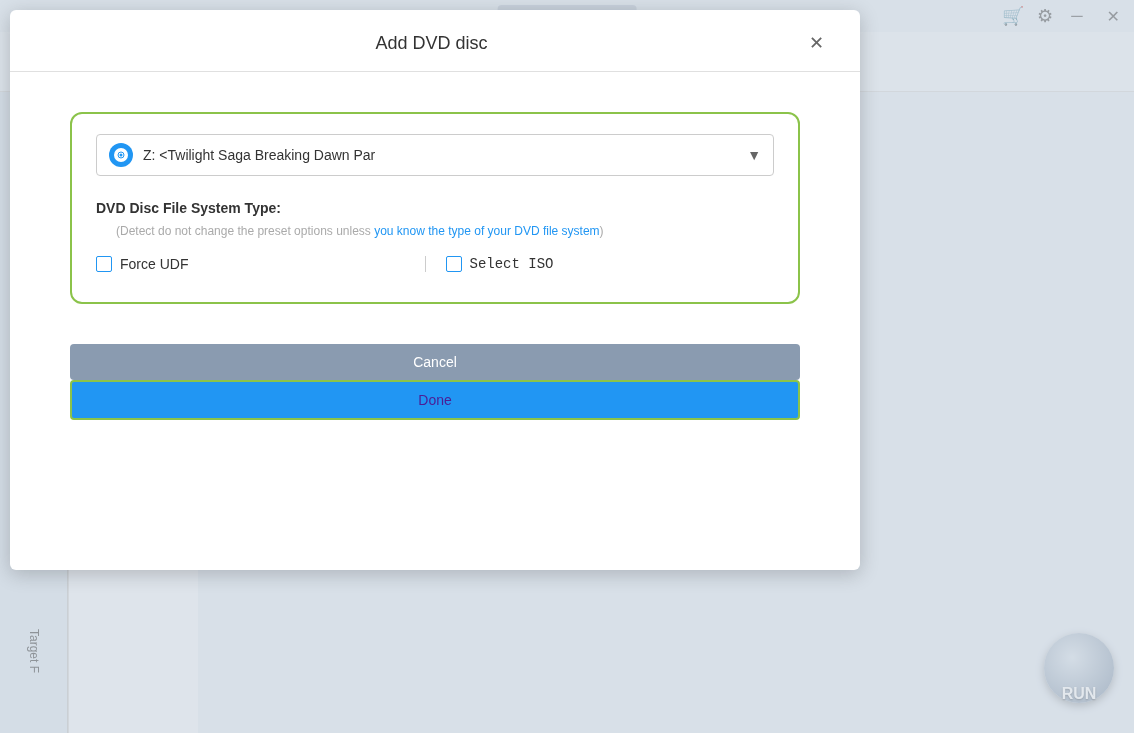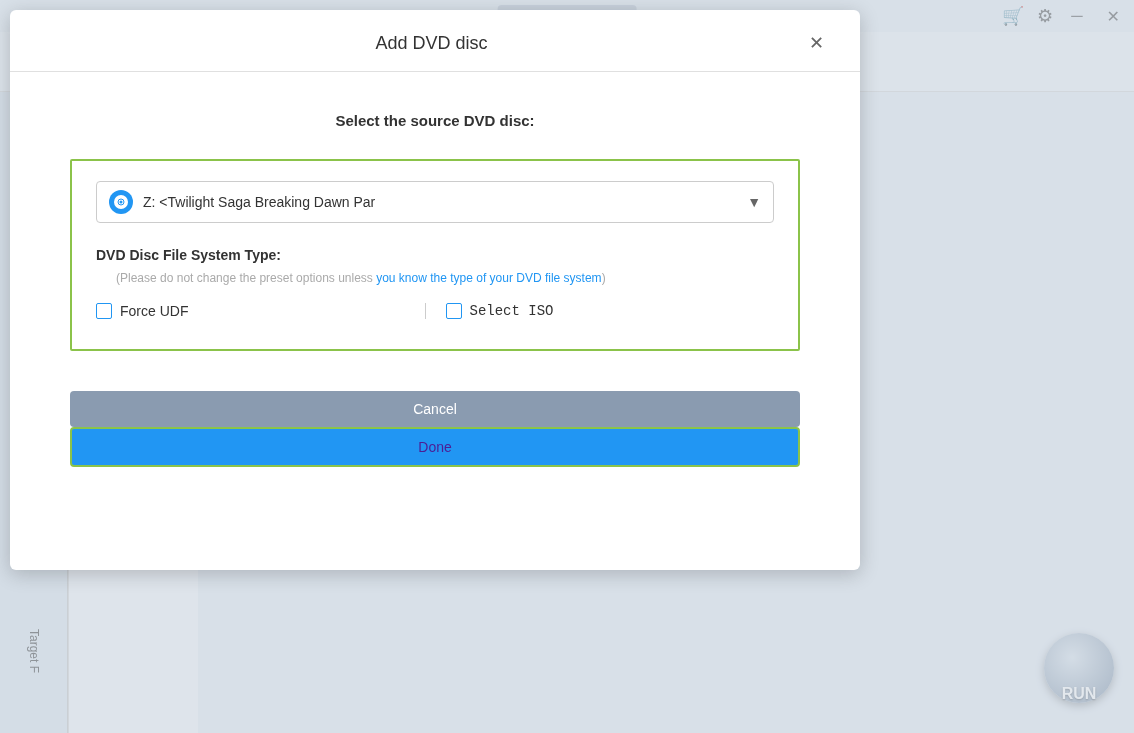--- a/index.html
+++ b/index.html
@@ -159,21 +159,21 @@
       text-align: center;
       font-size: 15px;
       color: #333;
       font-weight: 600;
       margin-bottom: 30px;
     }
 
     
     .disc-selector-container {
       border: 2px solid #8bc34a;
-      border-radius: 2px;
+      border-radius: 12px;
       padding: 20px 24px 30px;
       background: #fff;
     }
 
     .disc-dropdown {
       display: flex;
       align-items: center;
       gap: 10px;
       border: 1px solid #ccc;
       border-radius: 4px;
@@ -515,40 +515,39 @@
 
   <div class="dialog-overlay">
     <div class="dialog">
       <div class="dialog-header">
         <div style="width:20px;"></div>
         <h2 class="dialog-title">Add DVD disc</h2>
         <button class="dialog-close">✕</button>
       </div>
 
       <div class="dialog-body">
-        <p class="dialog-subtitle">Select the source DVD disc:</p>
 
         <div class="disc-selector-container">
 
           <div class="disc-dropdown">
             <div class="disc-dropdown-icon">
               <svg width="16" height="16" viewBox="0 0 16 16">
                 <circle cx="8" cy="8" r="7" fill="white"></circle>
                 <circle cx="8" cy="8" r="3" fill="none" stroke="#2196f3" stroke-width="1"></circle>
                 <circle cx="8" cy="8" r="1.5" fill="#2196f3"></circle>
               </svg>
             </div>
             <span class="disc-dropdown-text">Z: &lt;Twilight Saga Breaking Dawn Par</span>
             <span class="disc-dropdown-arrow">▼</span>
           </div>
 
           <div class="file-system-header">
             <span class="file-system-label">DVD Disc File System Type:</span>
             <span class="file-system-note">
-              <span>(Please do not change the preset options unless </span><span class="highlight">you know the type of your DVD file system</span><span>)</span>
+              <span>(Detect do not change the preset options unless </span><span class="highlight">you know the type of your DVD file system</span><span>)</span>
             </span>
           </div>
 
           <div class="file-system-options">
             <div class="option-item">
               <div class="checkbox-custom"></div>
               <span>Force UDF</span>
             </div>
             <div class="option-item">
               <div class="checkbox-custom"></div>

